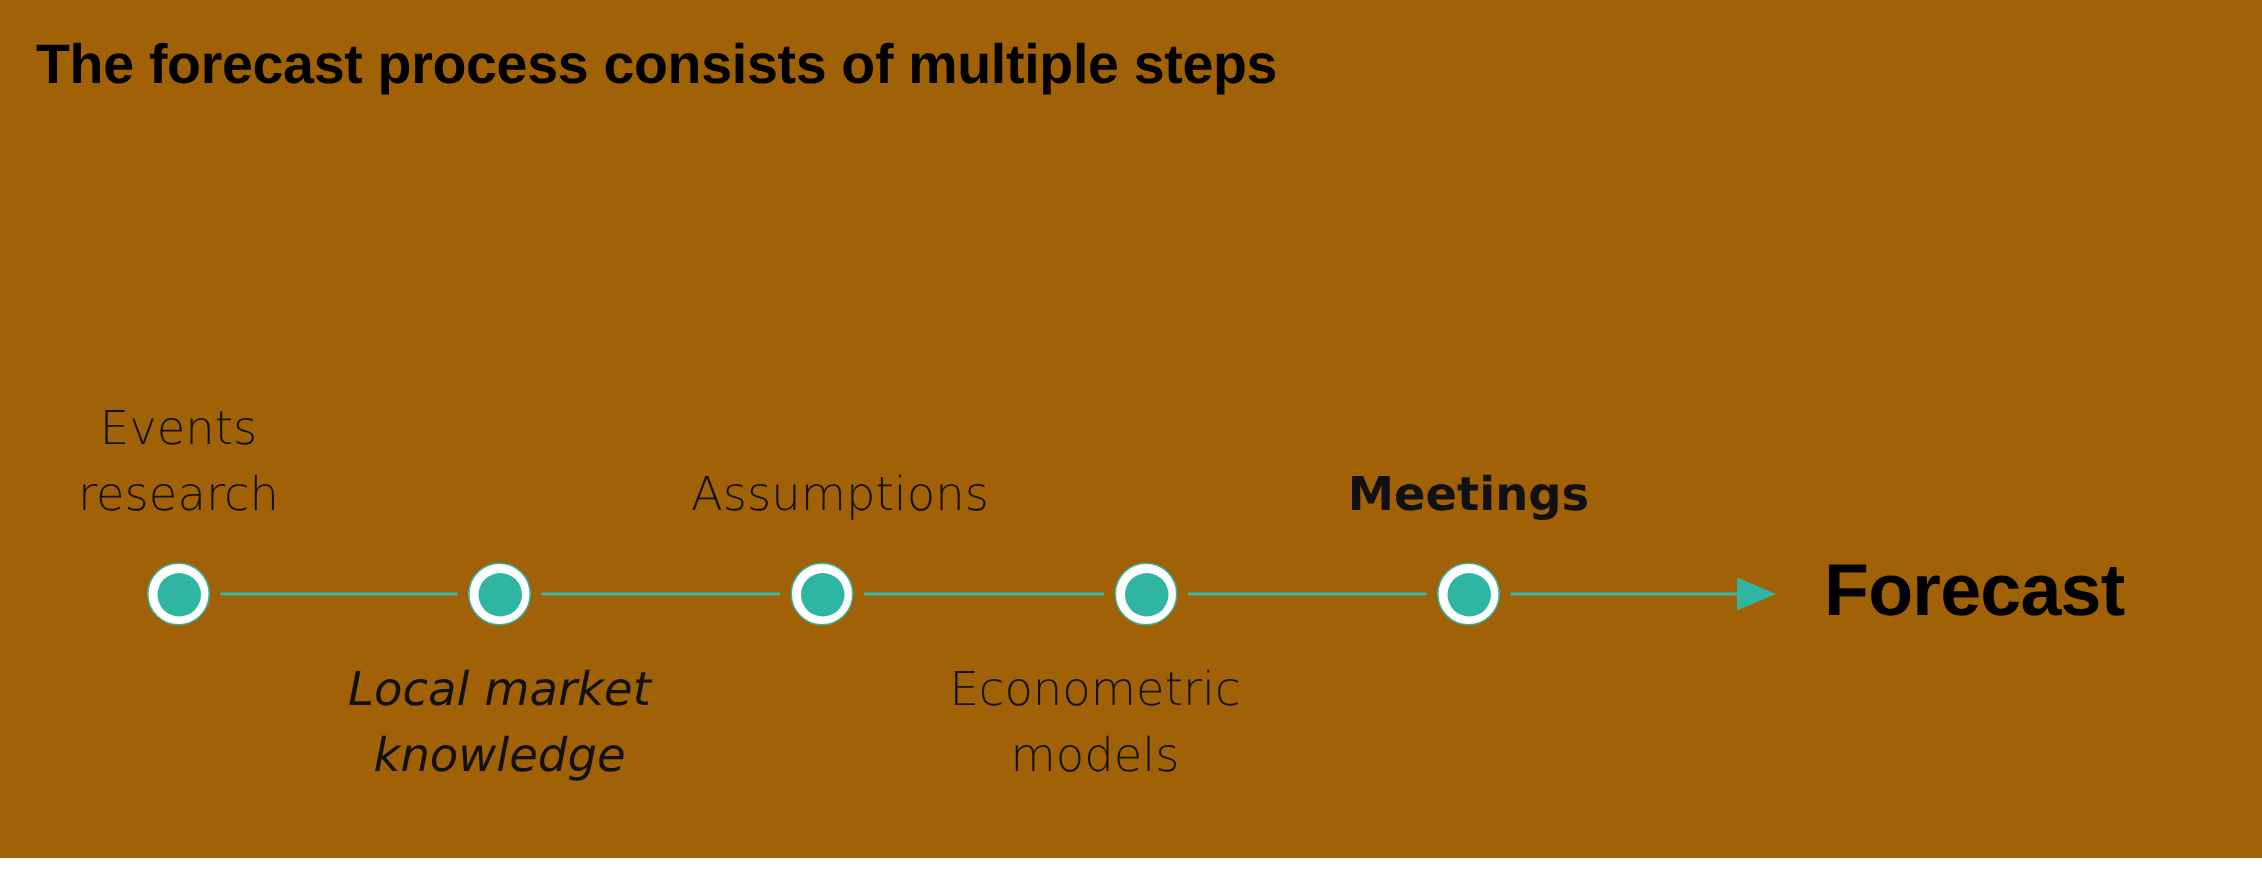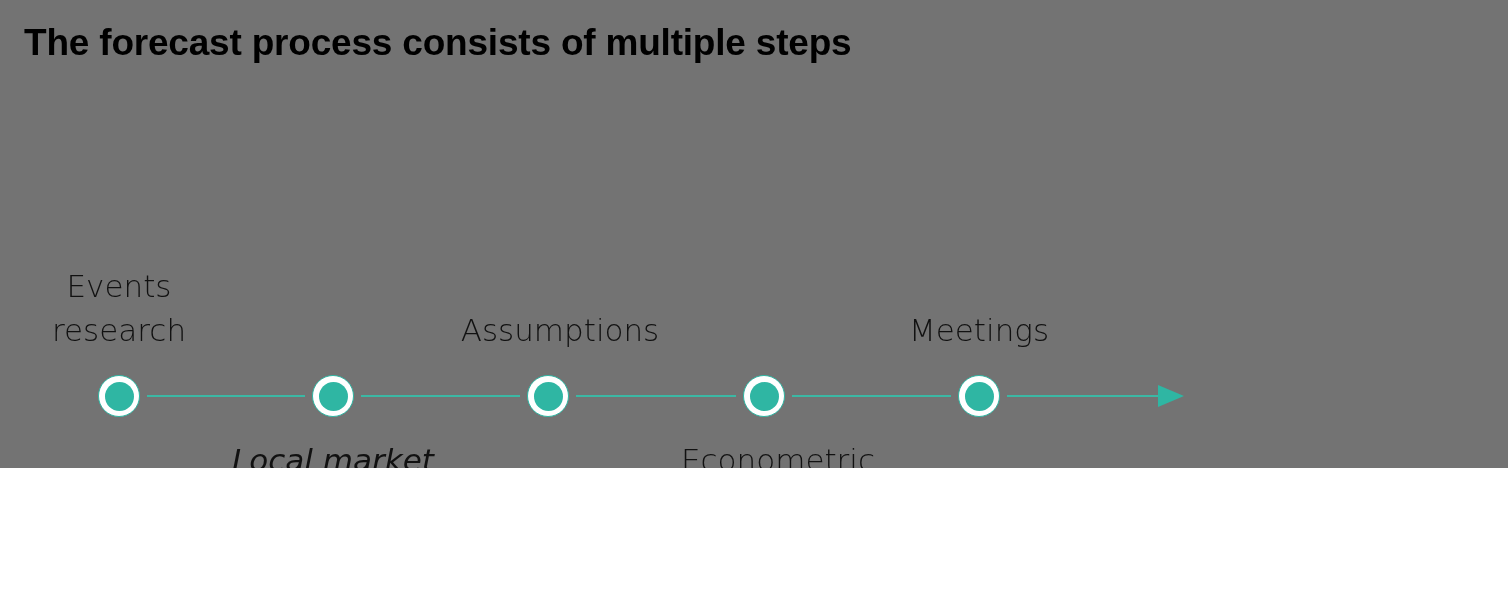--- a/index.html
+++ b/index.html
@@ -7,22 +7,22 @@
     padding: 0;
     background: #ffffff;
   }
   body {
     font-family: "Liberation Sans", sans-serif;
     -webkit-font-smoothing: antialiased;
   }
   #slide {
     position: relative;
     width: 1508px;
-    height: 468px;
-    background: #737373;
+    height: 572px;
+    background: #a16207;
     overflow: hidden;
   }
 
   
   #slide-title {
     position: absolute;
     left: 24px;
     top: 22px;
     font-size: 37px;
     font-weight: bold;
@@ -142,22 +142,23 @@
           <div class="dot"></div>
         </div>
       </div>
 
     <div id="labels">
         <div class="step-label above" style="left: -47px; top: 264px;">Events
 research</div>
         <div class="step-label below" style="left: 167px; top: 438px; font-style: italic;">Local market
 knowledge</div>
         <div class="step-label above" style="left: 394px; top: 308px;">Assumptions</div>
-        <div class="step-label below" style="left: 612px; top: 438px;">Econometric
+        <div class="step-label below" style="left: 564px; top: 438px;">Econometric
 models</div>
-        <div class="step-label above" style="left: 813px; top: 308px;">Meetings</div>
+        <div class="step-label above" style="left: 813px; top: 308px; font-weight: bold;">Meetings</div>
       </div>
 
     <div class="arrow-head" id="arrow" style="left: 1142px; top: 385px;"></div>
   </div>
 
+  <div id="outcome-label">Forecast</div>
 
 </div>
 
 </body></html>

